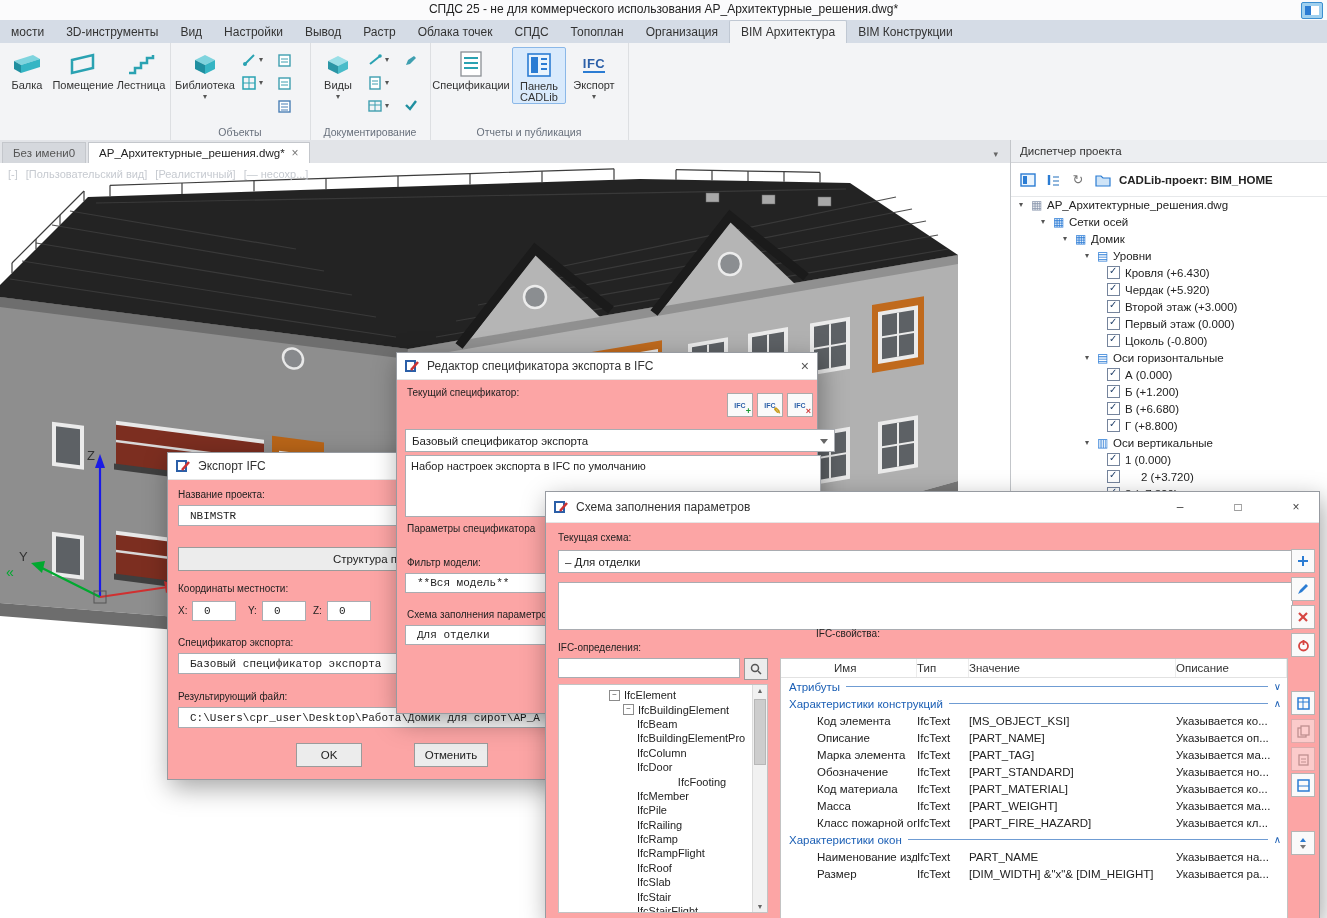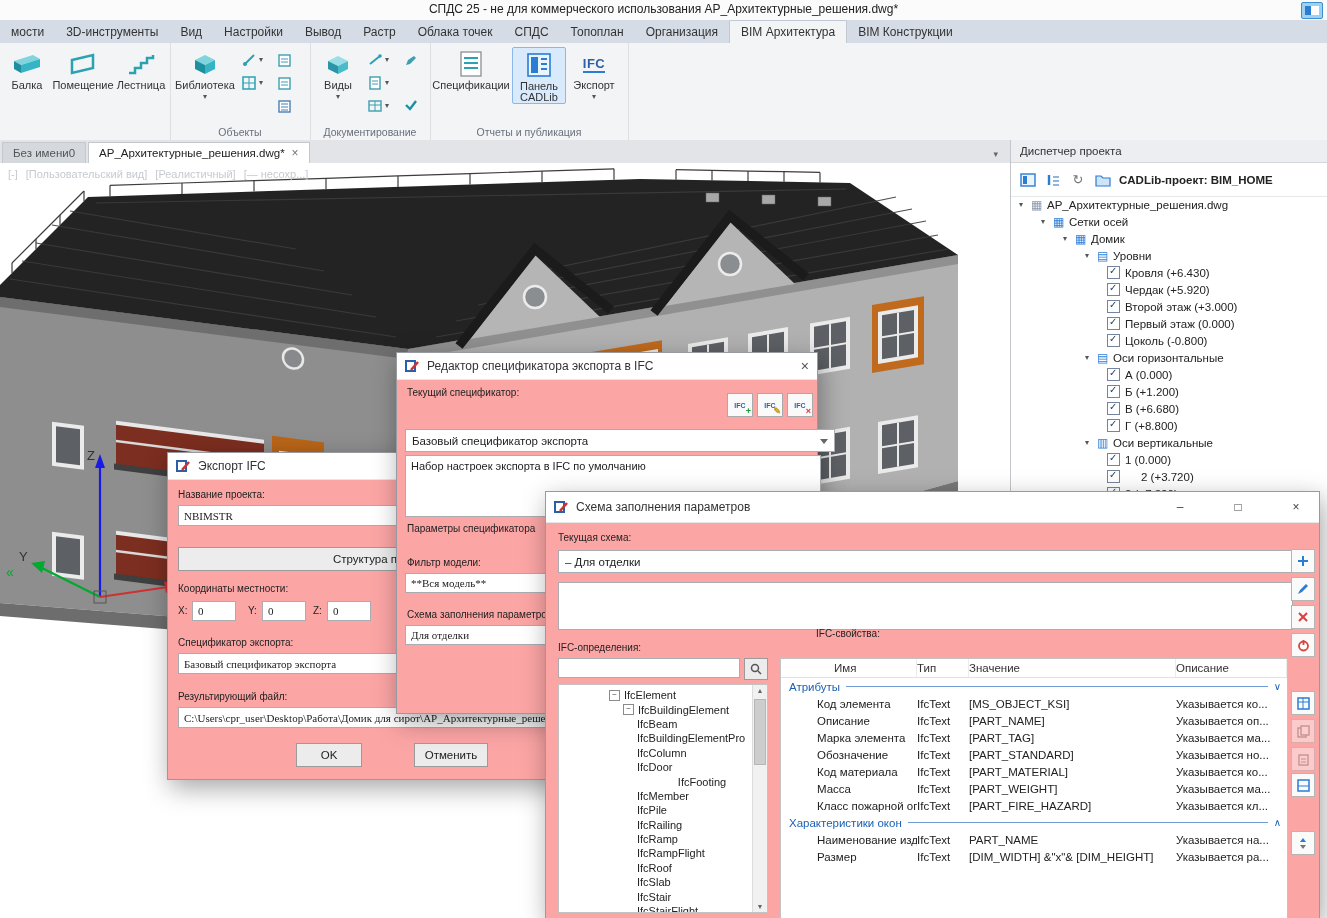--- a/index.html
+++ b/index.html
@@ -76,21 +76,21 @@
   
   .dlg{position:absolute;background:#fca5a5;border:1px solid #979ba1;
     box-shadow:3px 8px 24px rgba(0,0,0,.35);}
   .dlg-title{position:absolute;left:0;top:0;right:0;height:26px;background:#fff;
     border-bottom:1px solid #e6e6e6;display:flex;align-items:center;gap:7px;padding:0 8px;
     font-size:12px;color:#333;}
   .dlg-x{margin-left:auto;font-size:14px;color:#555;cursor:default;}
   .dlabel{position:absolute;font-size:10px;color:#222;white-space:nowrap;}
   .field{position:absolute;background:#fff;border:1px solid #a9acb1;font-size:11px;color:#222;
     padding:0 5px;display:flex;align-items:center;overflow:hidden;white-space:nowrap;}
-  input.field{padding:0 5px;box-sizing:border-box;font-family:Liberation Serif, serif;}
+  input.field{padding:0 11px;box-sizing:border-box;font-family:Liberation Mono, monospace;}
   .combo{position:absolute;background:#fff;border:1px solid #a9acb1;font-size:11.5px;color:#222;
     display:flex;align-items:center;padding:0 18px 0 6px;overflow:hidden;white-space:nowrap;}
   .combo .cc{position:absolute;right:6px;top:50%;margin-top:-2px;width:0;height:0;
     border-left:4px solid transparent;border-right:4px solid transparent;border-top:5px solid #666;}
   .btn{position:absolute;background:#ececec;border:1px solid #9b9b9b;font-size:11.5px;color:#222;
     display:flex;align-items:center;justify-content:center;cursor:default;}
   .app-ico{width:15px;height:14px;flex:none;}
 
   
   .ifcbtn{position:absolute;width:24px;height:22px;background:#fafafa;border:1px solid #aaa;
@@ -807,20 +807,25 @@
         <span class="c-desc" data-name="column-header">Описание</span>
       </div>
       <div>
 
           <div class="strow sec" data-name="property-section-row">
             <span data-name="section-name">Атрибуты</span>
             <span class="sec-line" data-name="section-divider"></span>
             <span class="sec-caret collapsed" data-name="section-caret-icon"></span>
           </div>
 
+          <div class="strow sec" data-name="property-section-row">
+            <span data-name="section-name">Характеристики конструкций</span>
+            <span class="sec-line" data-name="section-divider"></span>
+            <span class="sec-caret expanded" data-name="section-caret-icon"></span>
+          </div>
 
           <div class="strow prop" data-name="property-row">
             <span class="c-name" data-name="property-name">Код элемента</span>
             <span class="c-type" data-name="property-type">IfcText</span>
             <span class="c-value" data-name="property-value">[MS_OBJECT_KSI]</span>
             <span class="c-desc" data-name="property-description">Указывается ко...</span>
           </div>
 
           <div class="strow prop" data-name="property-row">
             <span class="c-name" data-name="property-name">Описание</span>

